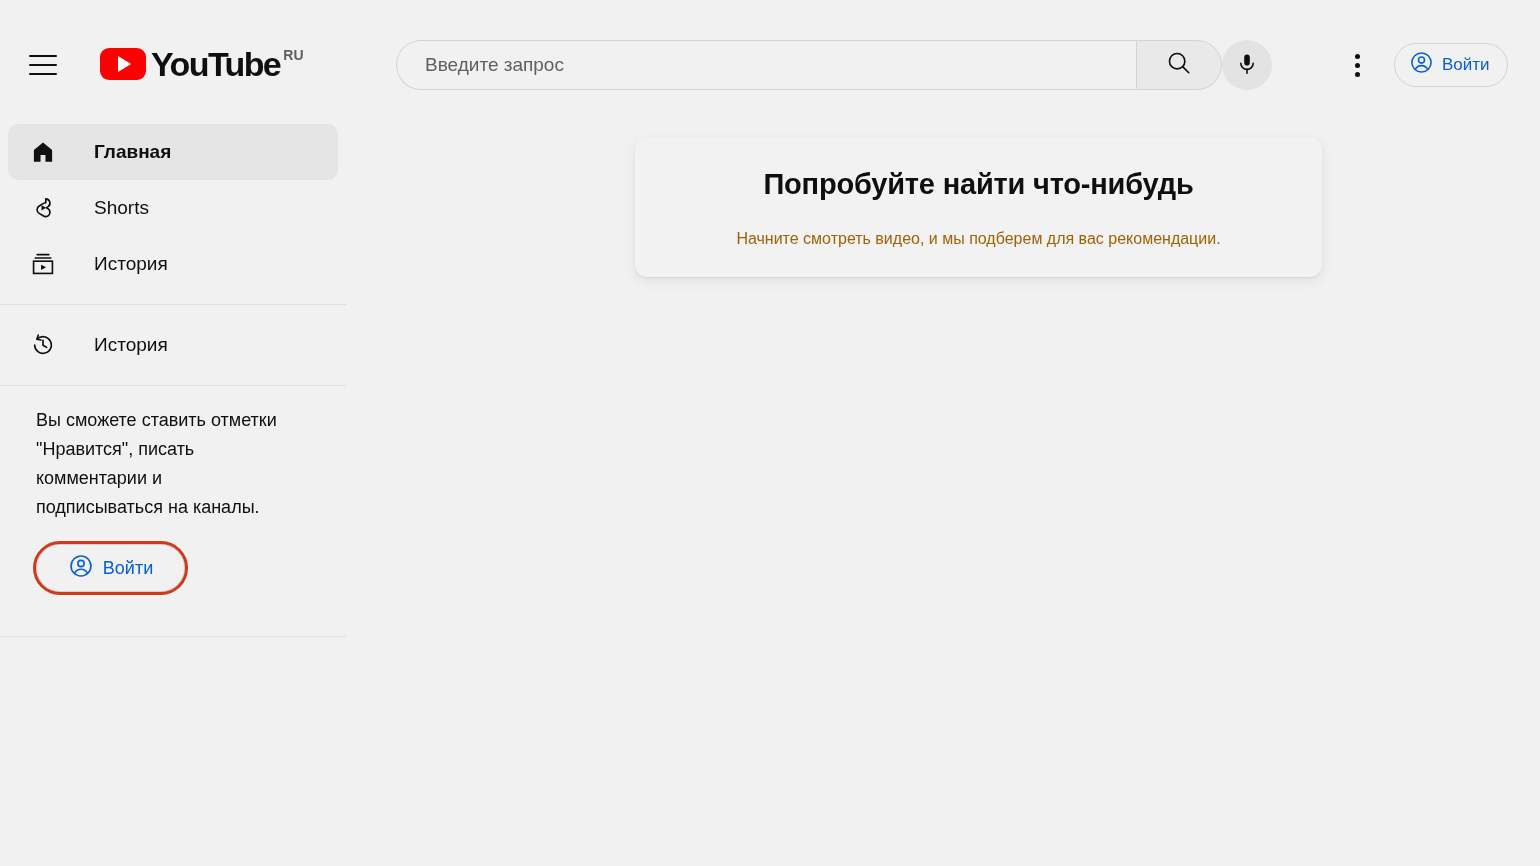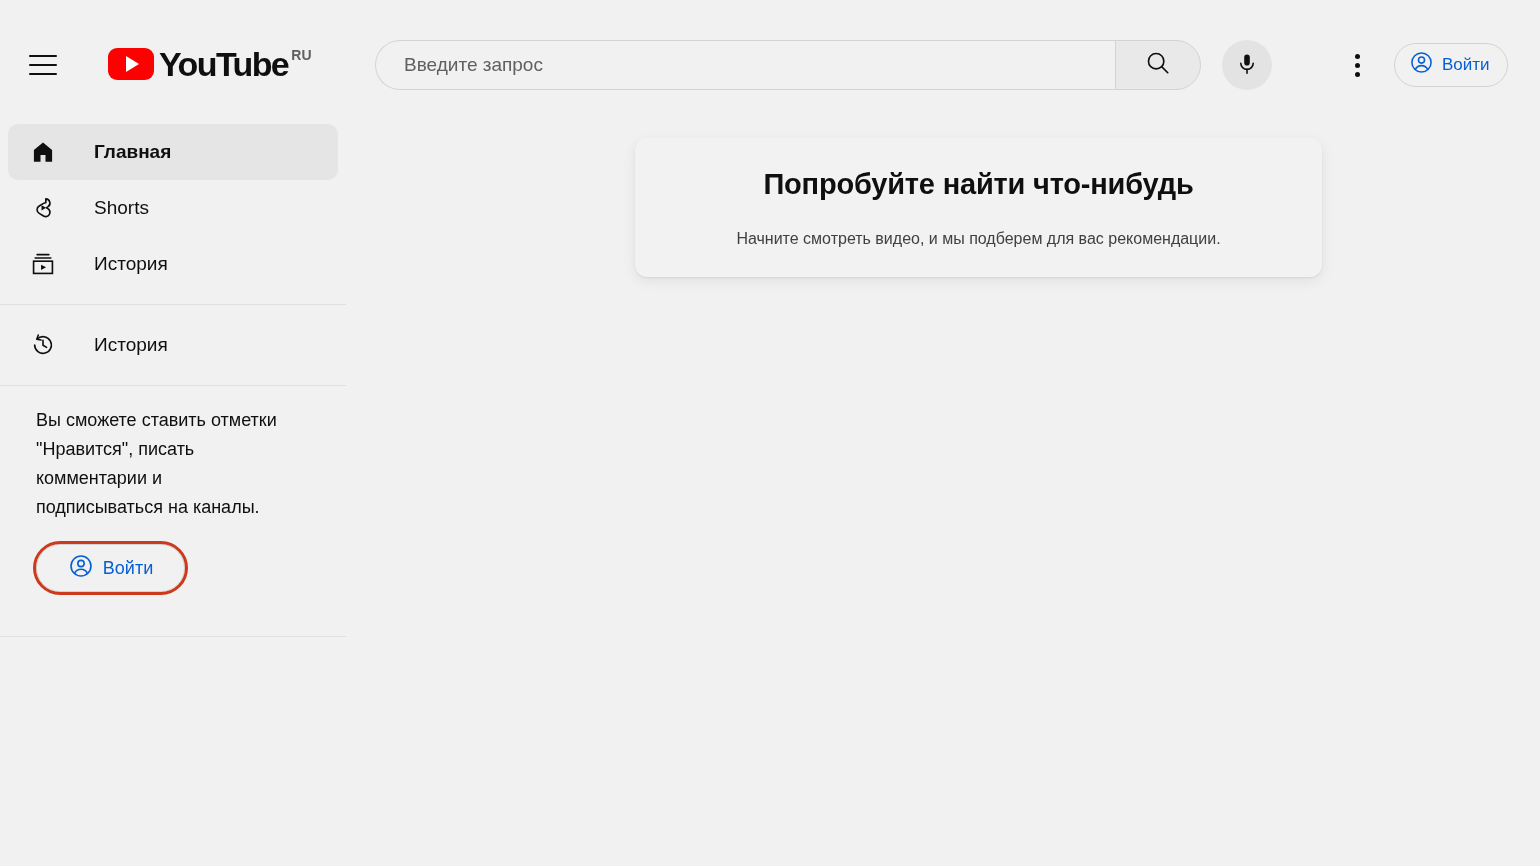--- a/index.html
+++ b/index.html
@@ -44,21 +44,21 @@
   .hamburger-btn span {
     display: block;
     width: 28px;
     height: 2px;
     background: #0f0f0f;
     border-radius: 1px;
   }
 
   .brand {
     position: absolute;
-    left: 108px;
+    left: 100px;
     top: 44px;
     display: flex;
     align-items: flex-start;
     cursor: pointer;
     height: 44px;
   }
   .yt-play {
     width: 46px;
     height: 32px;
     background: #ff0000;
@@ -90,21 +90,21 @@
     color: #606060;
     margin-left: 3px;
     margin-top: 3px;
     letter-spacing: 0.3px;
     font-weight: bold;
   }
 
   
   .search-wrap {
     position: absolute;
-    left: 375px;
+    left: 396px;
     top: 40px;
     display: flex;
     align-items: flex-end;
     height: 50px;
   }
   .search-box {
     width: 740px;
     height: 50px;
     border: 1px solid #d3d3d3;
     border-right: none;
@@ -312,21 +312,21 @@
   }
   .empty-title {
     font-size: 29px;
     font-weight: bold;
     color: #0f0f0f;
     letter-spacing: -0.2px;
     font-family: "Liberation Sans", "DejaVu Sans", sans-serif;
   }
   .empty-sub {
     font-size: 16px;
-    color: #404040;
+    color: #a16207;
     font-family: "Liberation Sans", "DejaVu Sans", sans-serif;
   }
 </style>
 </head>
 <body>
 
 <div class="masthead">
 
   <button class="hamburger-btn">
     <span></span>

